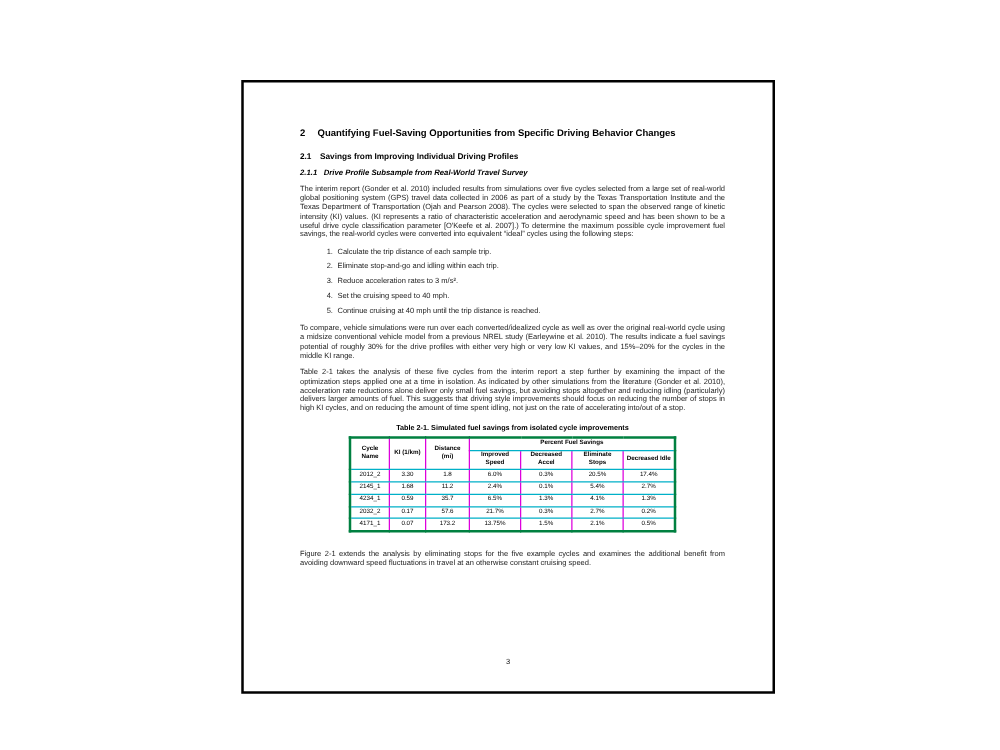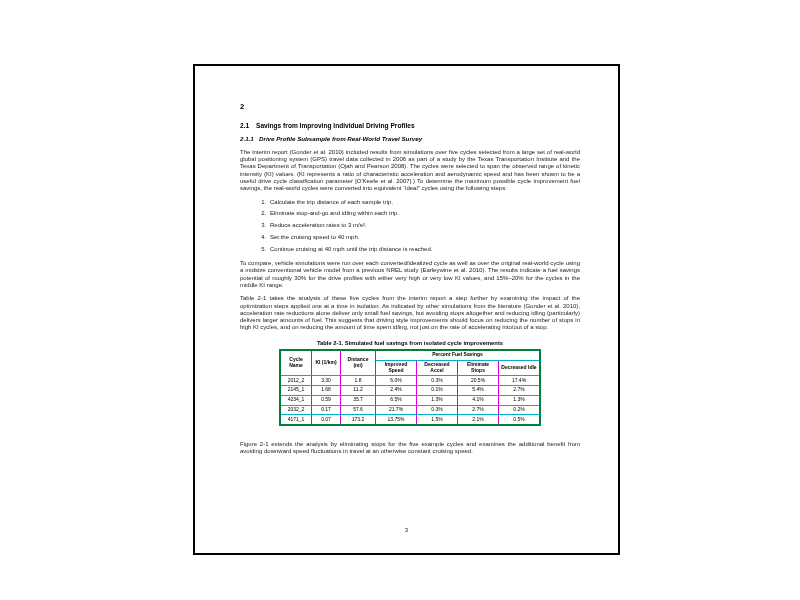--- a/index.html
+++ b/index.html
@@ -121,20 +121,21 @@
 </style>
 </head>
 <body>
 
 <div class="canvas">
   <div class="page-frame">
     <div class="content">
 
       <div class="h2">
         <span class="num">2</span>
+        <span>Quantifying Fuel-Saving Opportunities from Specific Driving Behavior Changes</span>
       </div>
 
       <div class="h3">
         <span class="num">2.1</span>
         <span>Savings from Improving Individual Driving Profiles</span>
       </div>
 
       <div class="h4">
         <span class="num">2.1.1</span>
         <span>Drive Profile Subsample from Real-World Travel Survey</span>

